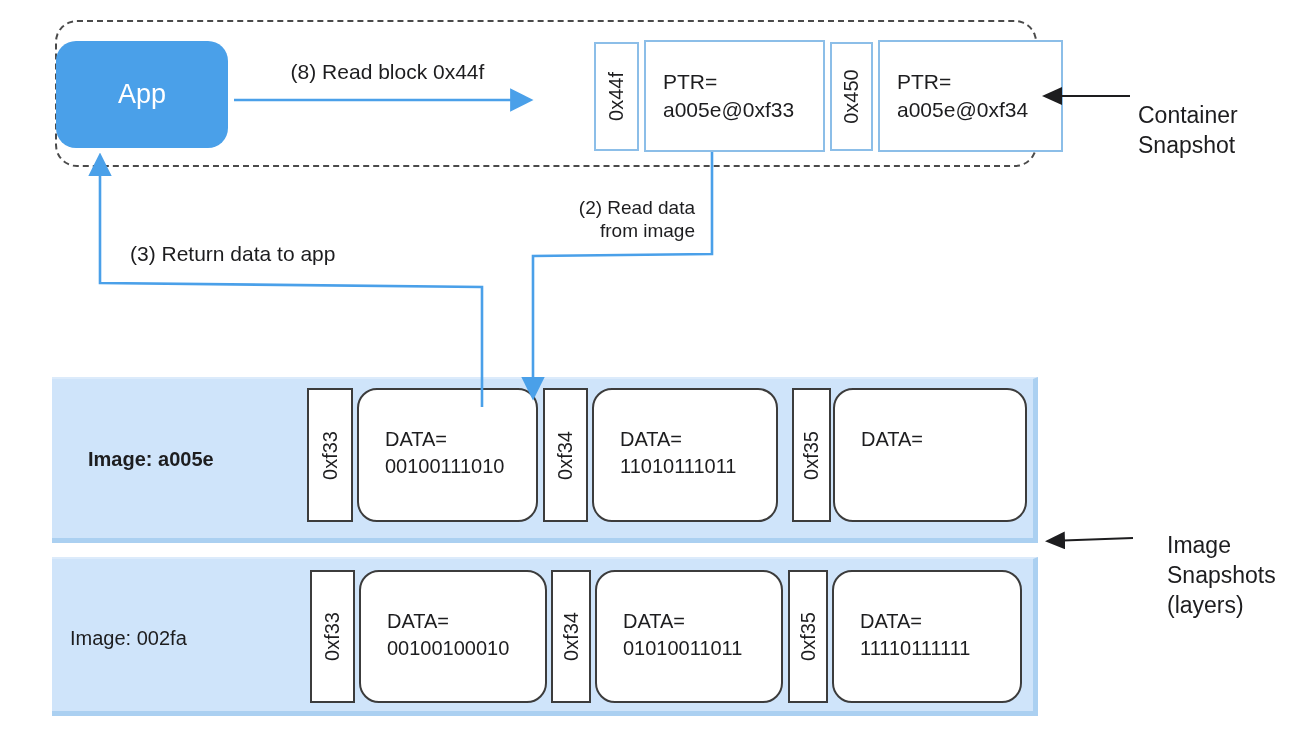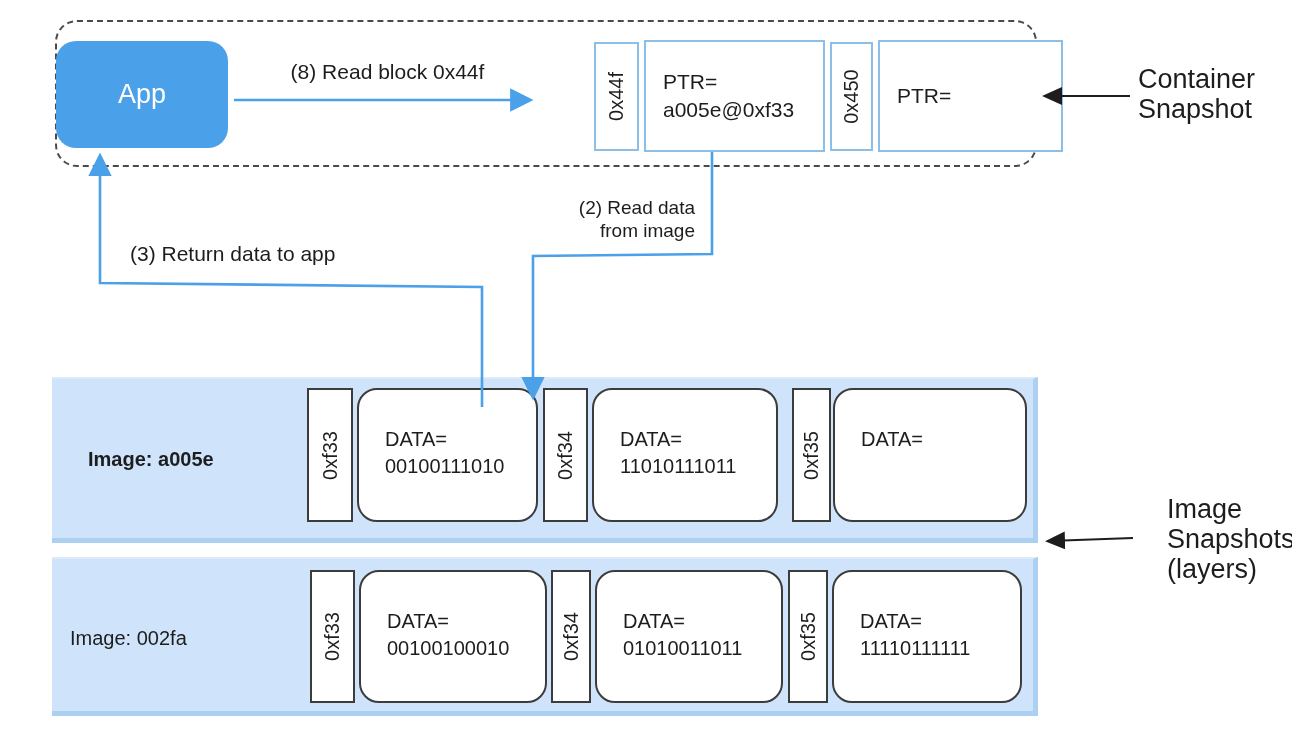--- a/index.html
+++ b/index.html
@@ -33,21 +33,21 @@
   }
   .addr-cell{display:flex;align-items:center;justify-content:center;}
   .addr-cell span{transform:rotate(-90deg);white-space:nowrap;font-size:20px;color:#1d1d1f;}
   .ptr-cell{display:flex;flex-direction:column;justify-content:center;padding-left:17px;font-size:21px;line-height:28px;}
   .data-cell{padding:36px 0 0 26px;font-size:20px;line-height:27px;box-sizing:border-box;border-radius:20px;}
 
   .step1-label{left:240px;top:60px;width:295px;text-align:center;font-size:21px;}
   .step2-label{left:545px;top:196px;width:150px;text-align:right;font-size:19px;line-height:23px;}
   .step3-label{left:130px;top:242px;font-size:21px;}
 
-  .side-label{font-size:27px;line-height:30px;}
+  .side-label{font-size:23px;line-height:30px;margin-top:36px;}
   .container-side-label{left:1138px;top:64px;}
   .image-side-label{left:1167px;top:494px;}
 
   
   .row-band{
     left:52px;width:986px;
     background:#CFE4FA;
     border-right:5px solid #ABD0F1;
     border-bottom:5px solid #ABD0F1;
     border-top:2px solid #DCEBFB;
@@ -77,20 +77,21 @@
   </div>
   <div class="abs cell-blue ptr-cell" style="left:604px;top:40px;width:181px;height:112px;">
     <div>PTR=</div>
     <div>a005e@0xf33</div>
   </div>
   <div class="abs cell-blue addr-cell" style="left:790px;top:42px;width:43px;height:109px;">
     <span>0x450</span>
   </div>
   <div class="abs cell-blue ptr-cell" style="left:838px;top:40px;width:185px;height:112px;">
     <div>PTR=</div>
+    <div>a005e@0xf34</div>
   </div>
 
   <div class="abs side-label container-side-label">
     <div>Container</div>
     <div>Snapshot</div>
   </div>
 
   <div class="abs step2-label">
     <div>(2) Read data</div>
     <div>from image</div>

